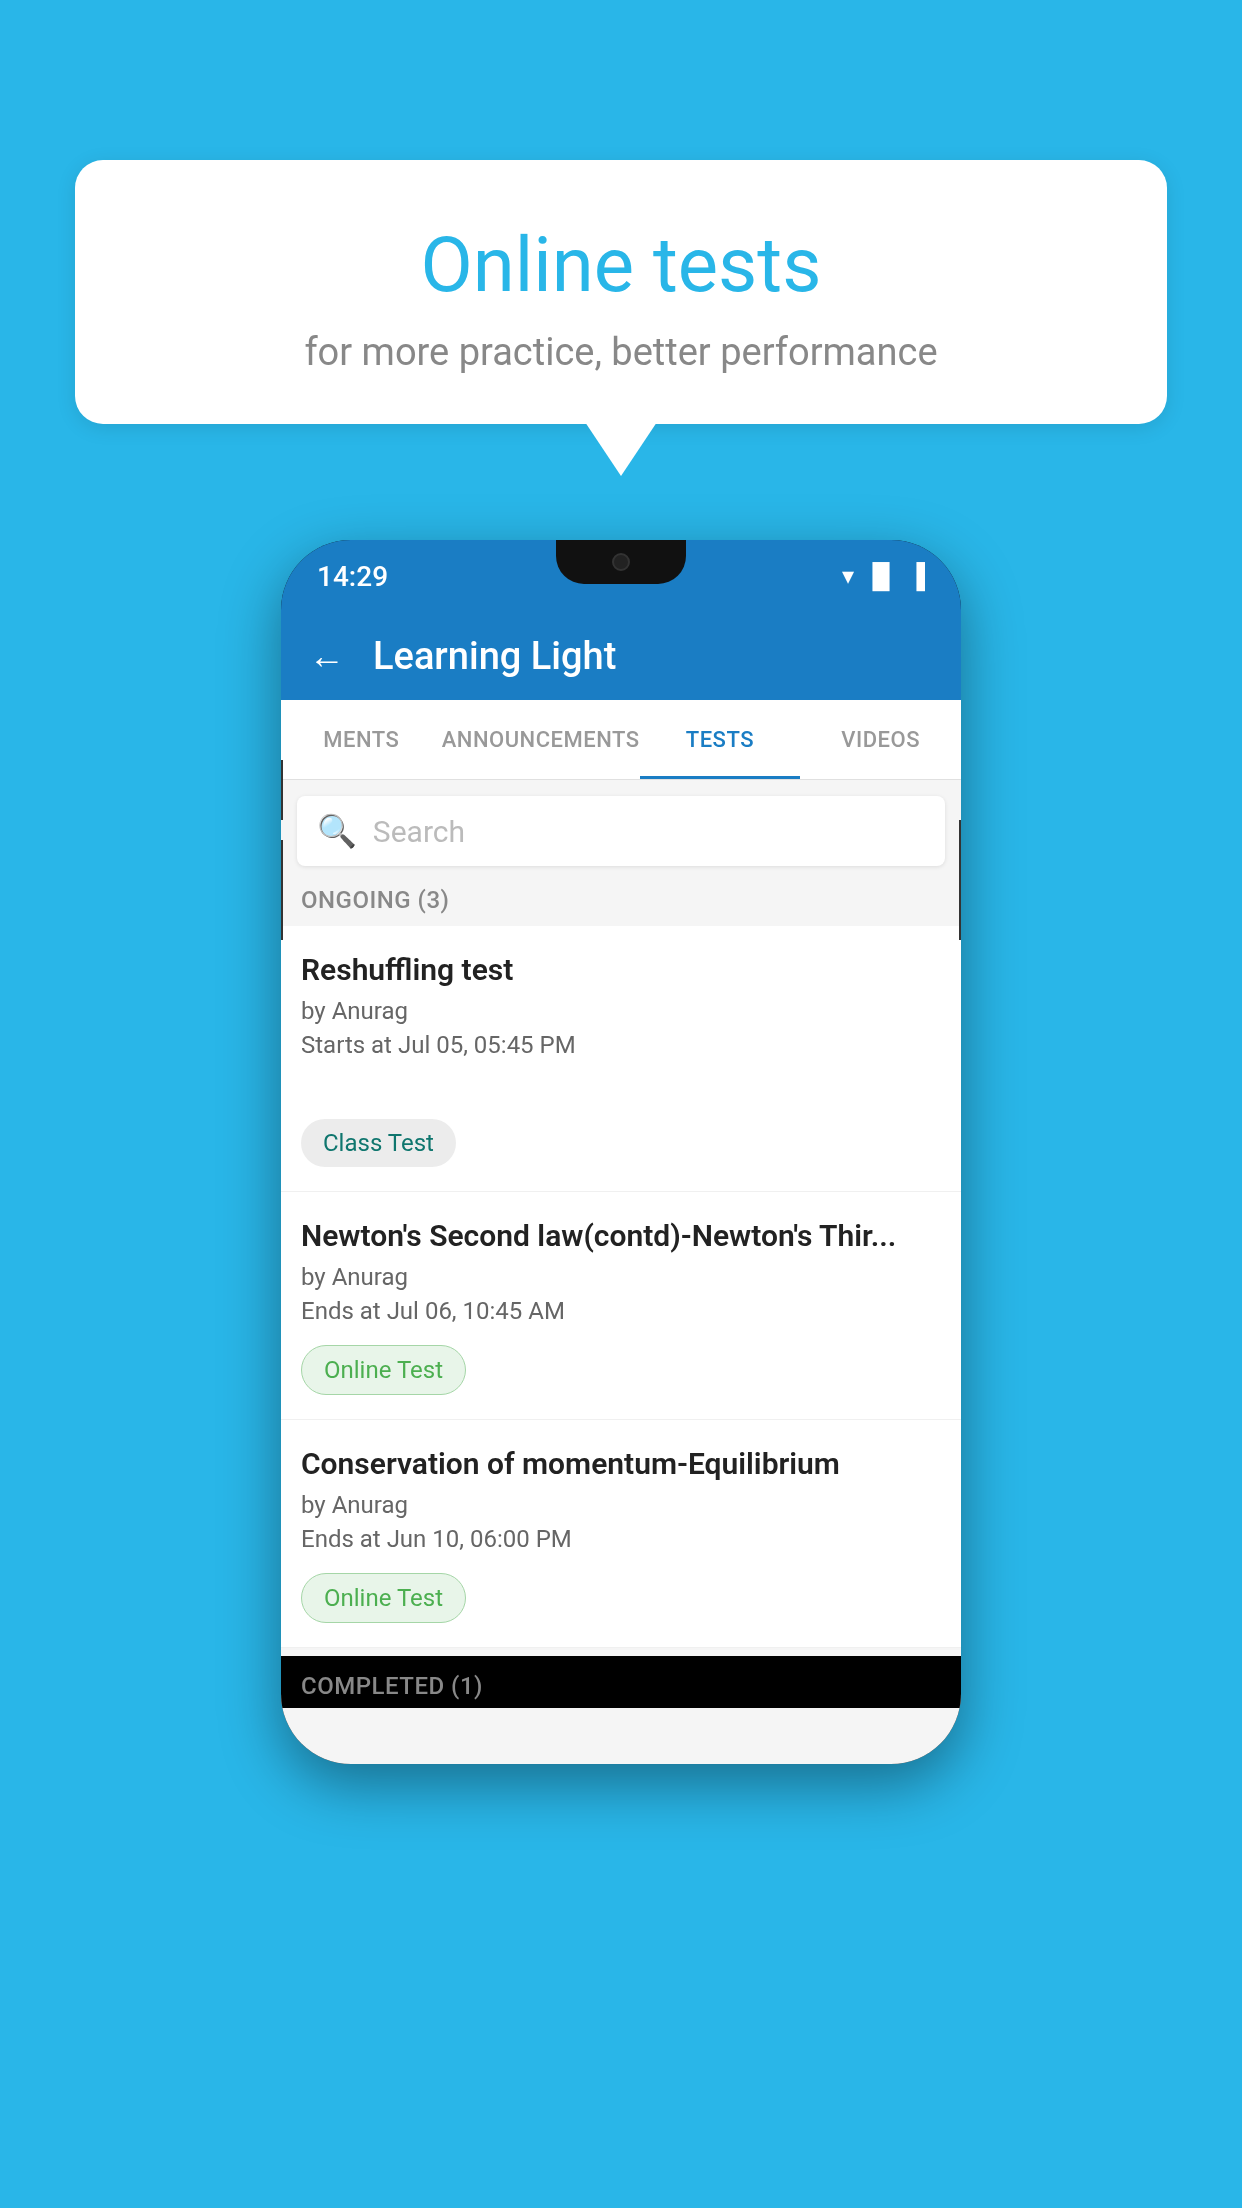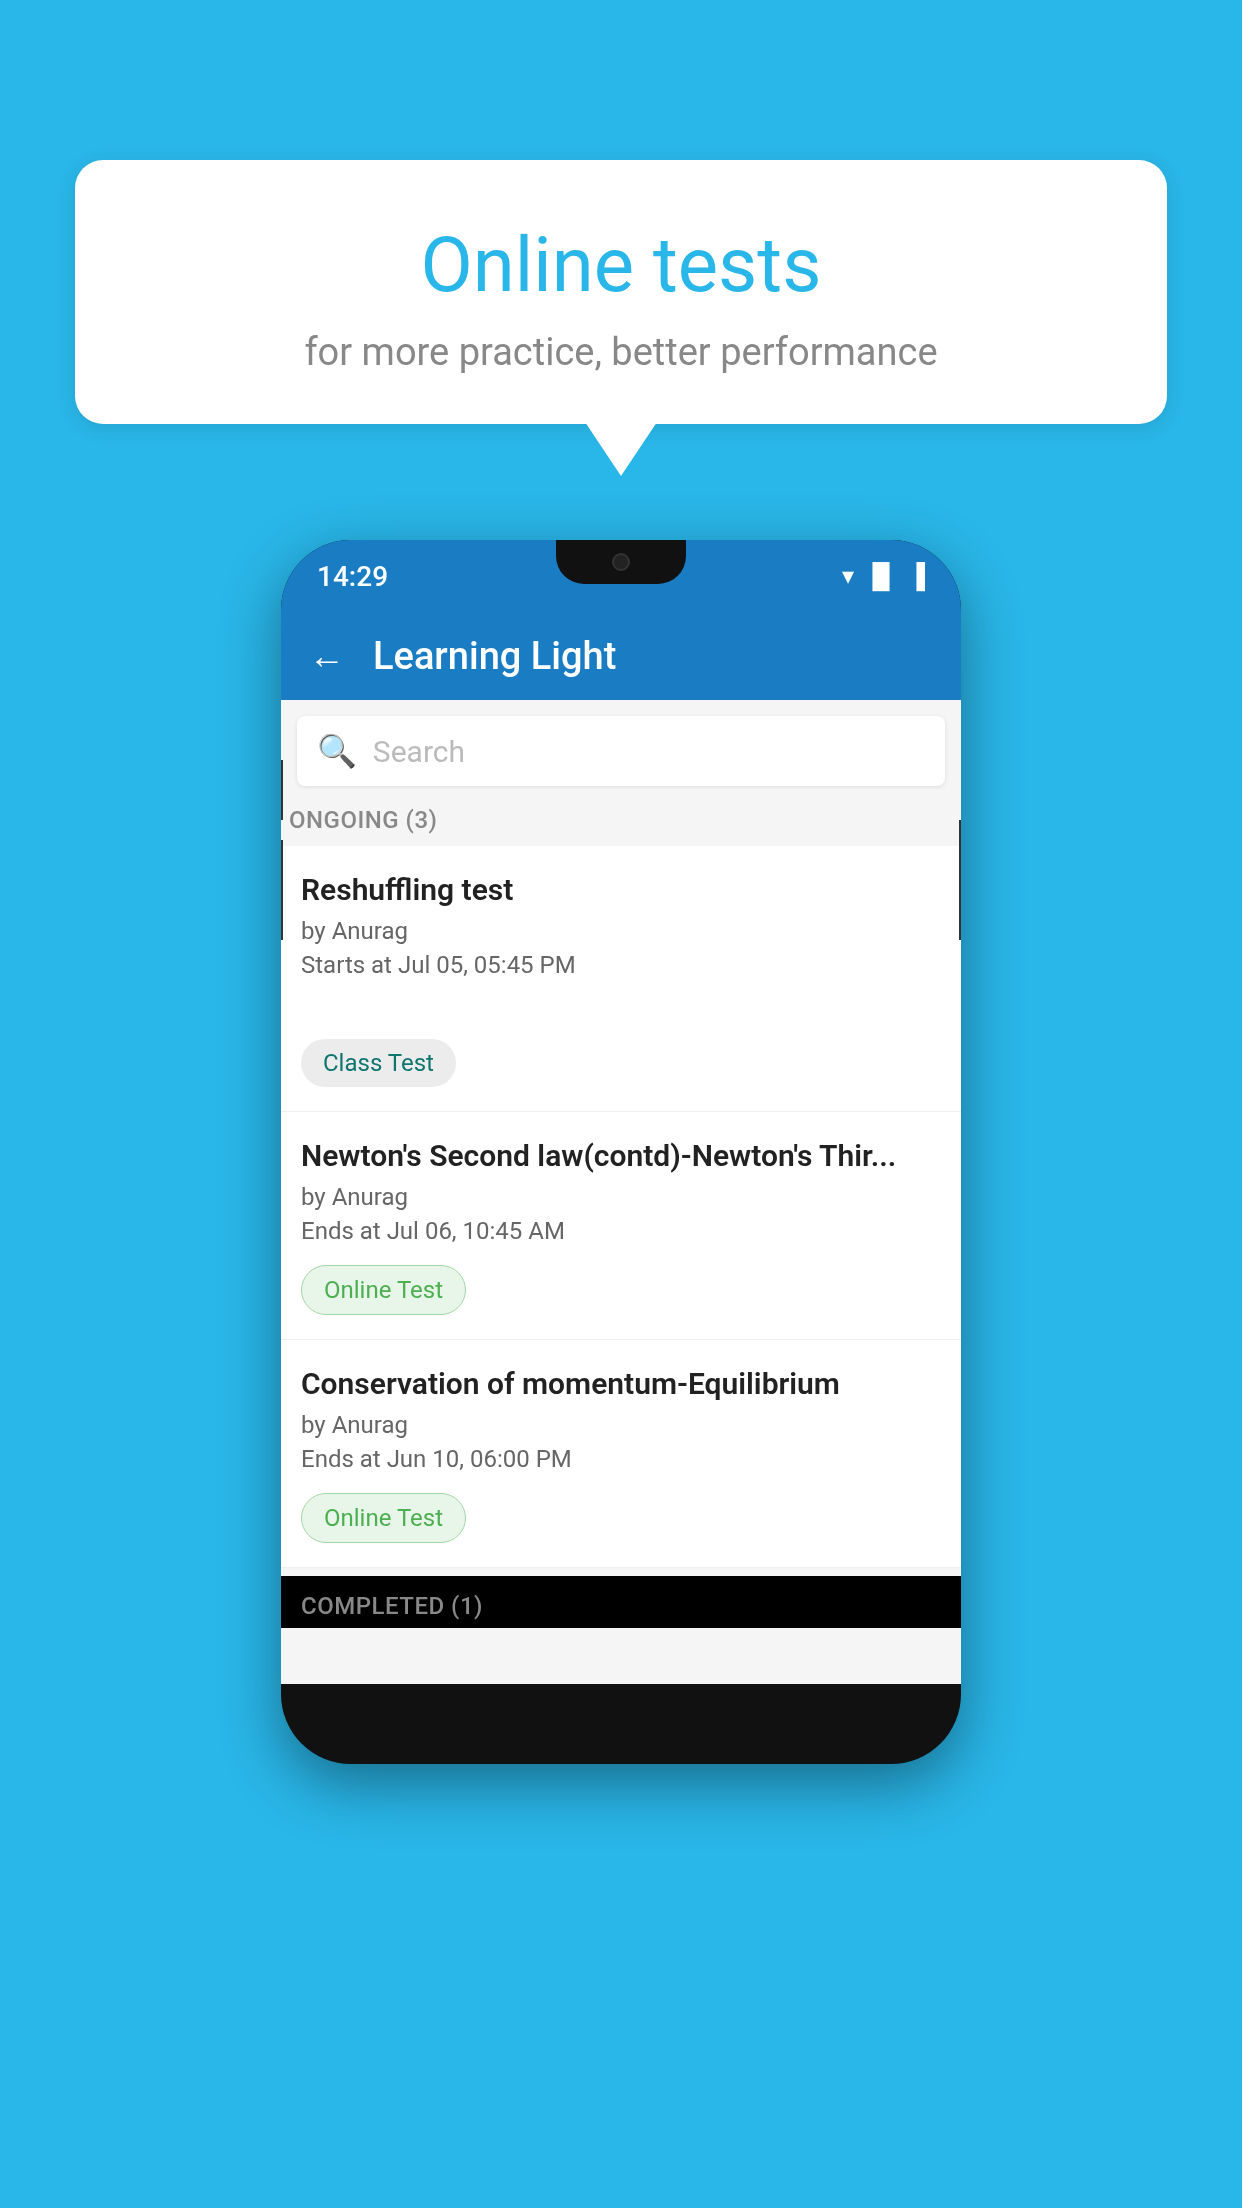--- a/index.html
+++ b/index.html
@@ -186,21 +186,21 @@
       font-size: 32px;
       color: #aaa;
     }
     .search-placeholder {
       font-size: 30px;
       color: #bbb;
     }
 
     
     .section-header {
-      padding: 20px 20px 12px 8px;
+      padding: 20px 20px 12px 20px;
       font-size: 24px;
       color: #888;
       font-weight: 500;
       letter-spacing: 0.5px;
     }
 
     
     .test-list {
       background: white;
     }
@@ -316,20 +316,34 @@
       <span>▐▌</span>
       <span>▐</span>
     </div>
   </div>
 
   <div class="app-header">
     <span class="back-arrow">←</span>
     <span class="app-title">Learning Light</span>
   </div>
 
+  <div class="tab-bar">
+    <div class="tab-item">
+      <span>MENTS</span>
+    </div>
+    <div class="tab-item">
+      <span>ANNOUNCEMENTS</span>
+    </div>
+    <div class="tab-item active">
+      <span>TESTS</span>
+    </div>
+    <div class="tab-item">
+      <span>VIDEOS</span>
+    </div>
+  </div>
 
   <div class="phone-content">
 
     <div class="search-bar">
       <span class="search-icon-char">🔍</span>
       <span class="search-placeholder">Search</span>
     </div>
 
     <div class="section-header">ONGOING (3)</div>
 

